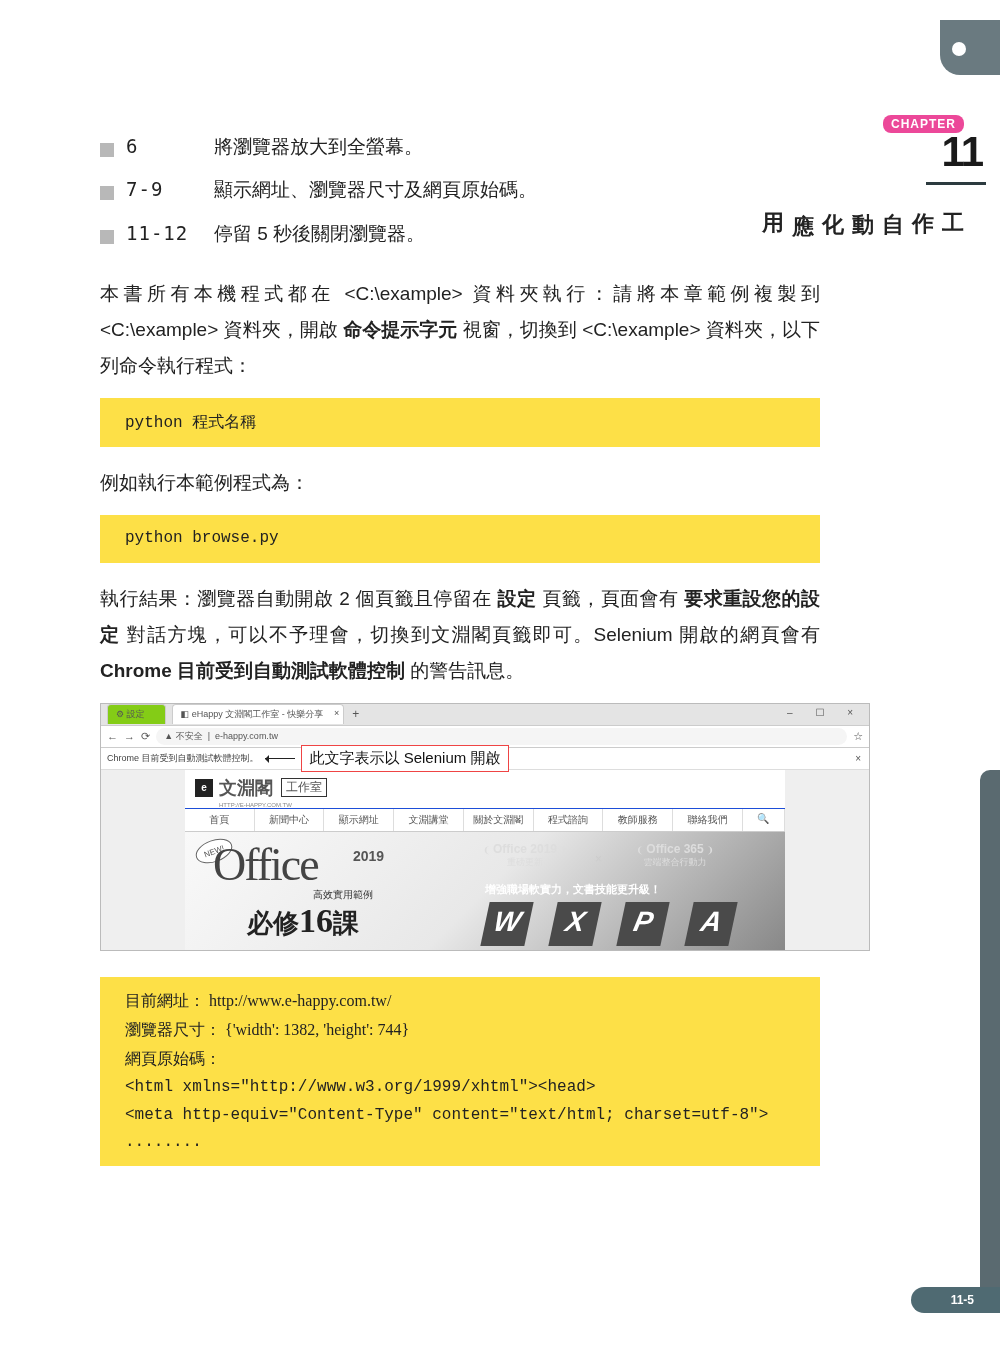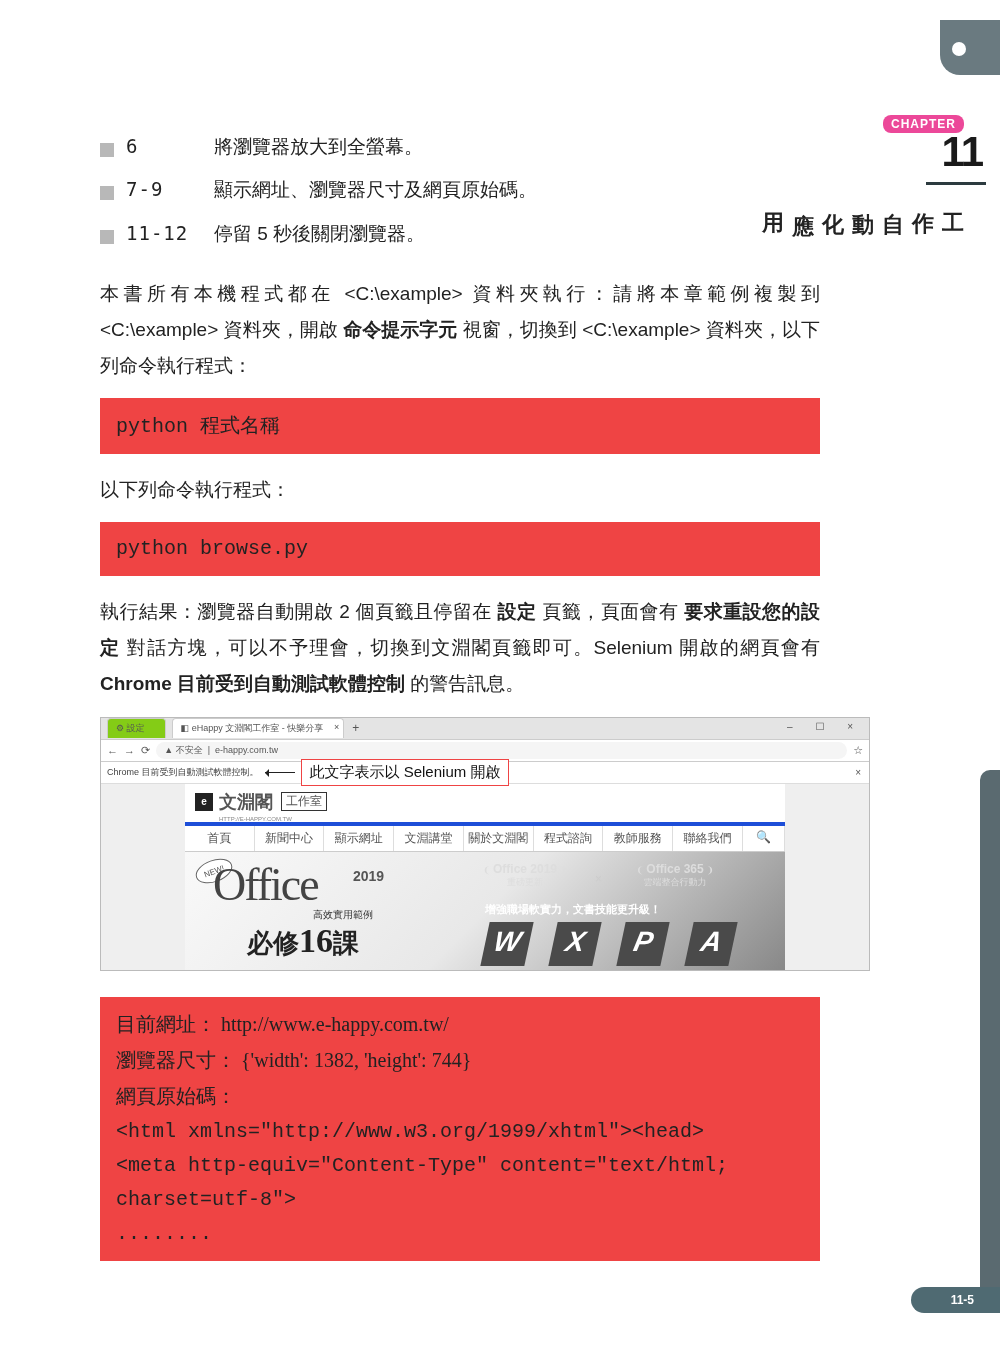--- a/index.html
+++ b/index.html
@@ -114,24 +114,24 @@
 
   .body-p {
     font-size: 19px;
     line-height: 1.9;
     margin-bottom: 14px;
     text-align: justify;
   }
   .bold { font-weight: 700; }
 
   .code-block {
-    background: #ef4444;
-    padding: 10px 16px;
+    background: #fde047;
+    padding: 10px 25px;
     font-family: "Courier New", monospace;
-    font-size: 20px;
+    font-size: 16px;
     margin-bottom: 18px;
     white-space: pre-wrap;
     line-height: 1.7;
   }
   .code-label-zh { font-family: "KaiTi","DFKai-SB",serif; }
 
   
   .browser-shot {
     width: 770px;
     border: 1px solid #bbb;
@@ -192,22 +192,22 @@
   .site-inner { width:600px; margin:0 auto; background:#fff; }
   .logo-row { display:flex; align-items:center; padding:6px 0; gap:6px; justify-content:flex-start; padding-left:10px;}
   .logo-mark {
     width:18px; height:18px; background:#222; color:#fff;
     display:flex;align-items:center;justify-content:center;
     font-weight:bold; font-size:10px;
   }
   .logo-text { font-family:"KaiTi",serif; font-size:18px; font-weight:bold; }
   .logo-sub { font-size:12px; border:1px solid #333; padding:0 4px; margin-left:2px;}
   .nav-row {
-    display:flex; border-top:4px solid #1d4ed8; border-bottom:1px solid #ccc;
-    font-size:12px;
+    display:flex; border-top:1px solid #1d4ed8; border-bottom:1px solid #ccc;
+    font-size:10px;
   }
   .nav-row div { flex:1; text-align:center; padding:4px 0; border-right:1px solid #ddd;}
   .nav-row .search { flex:0.6; }
   .banner {
     position:relative; height:118px;
     background: linear-gradient(135deg,#f9f9f9 0%,#e8e8e8 50%,#888 100%);
     overflow:hidden;
   }
   .new-tag {
     position:absolute; left:10px; top:8px;
@@ -291,21 +291,21 @@
       <span>停留 5 秒後關閉瀏覽器。</span>
     </div>
   </div>
 
   <p class="body-p">
     <span>本書所有本機程式都在 &lt;C:\example&gt; 資料夾執行：請將本章範例複製到 &lt;C:\example&gt; 資料夾，開啟 </span><span class="bold">命令提示字元</span><span> 視窗，切換到 &lt;C:\example&gt; 資料夾，以下列命令執行程式：</span>
   </p>
 
   <div class="code-block"><span>python </span><span class="code-label-zh">程式名稱</span></div>
 
-  <p class="body-p">以下列命令執行程式：</p>
+  <p class="body-p">例如執行本範例程式為：</p>
 
   <div class="code-block">python browse.py</div>
 
   <p class="body-p">
     <span>執行結果：瀏覽器自動開啟 2 個頁籤且停留在 </span><span class="bold">設定</span><span> 頁籤，頁面會有 </span><span class="bold">要求重設您的設定</span><span> 對話方塊，可以不予理會，切換到文淵閣頁籤即可。Selenium 開啟的網頁會有 </span><span class="bold">Chrome 目前受到自動測試軟體控制</span><span> 的警告訊息。</span>
   </p>
 
   <div class="browser-shot">
     <div class="titlebar">
       <div class="tab tab-settings">

